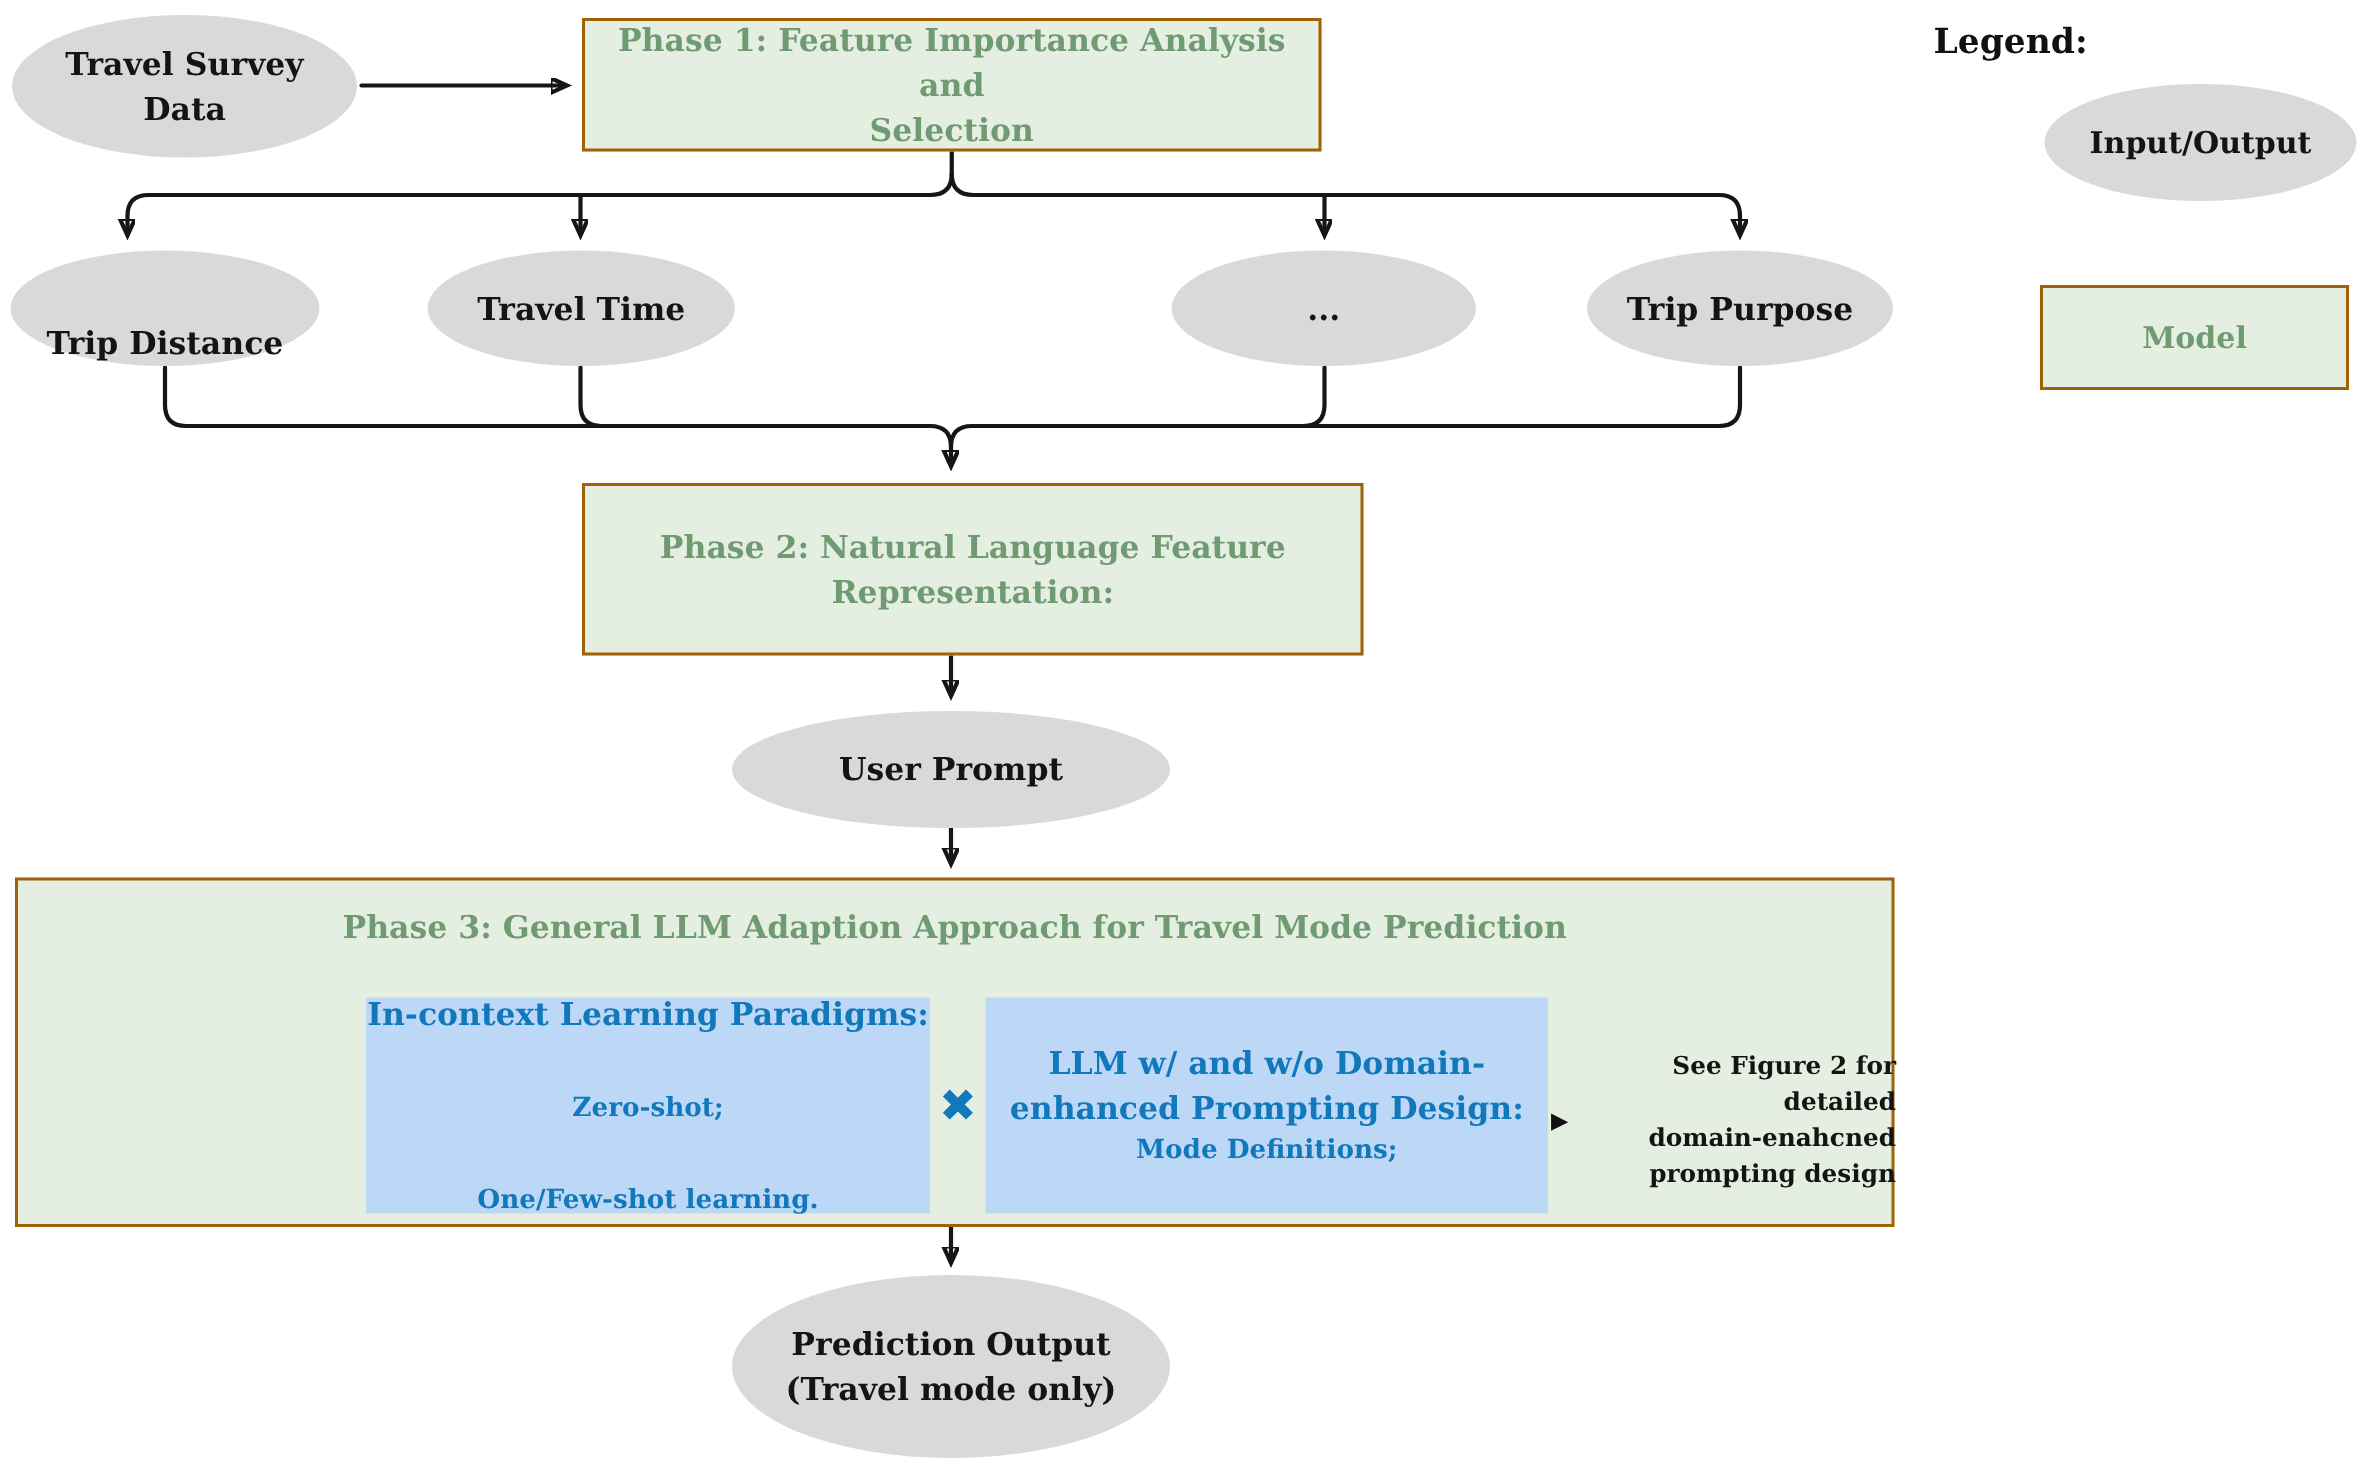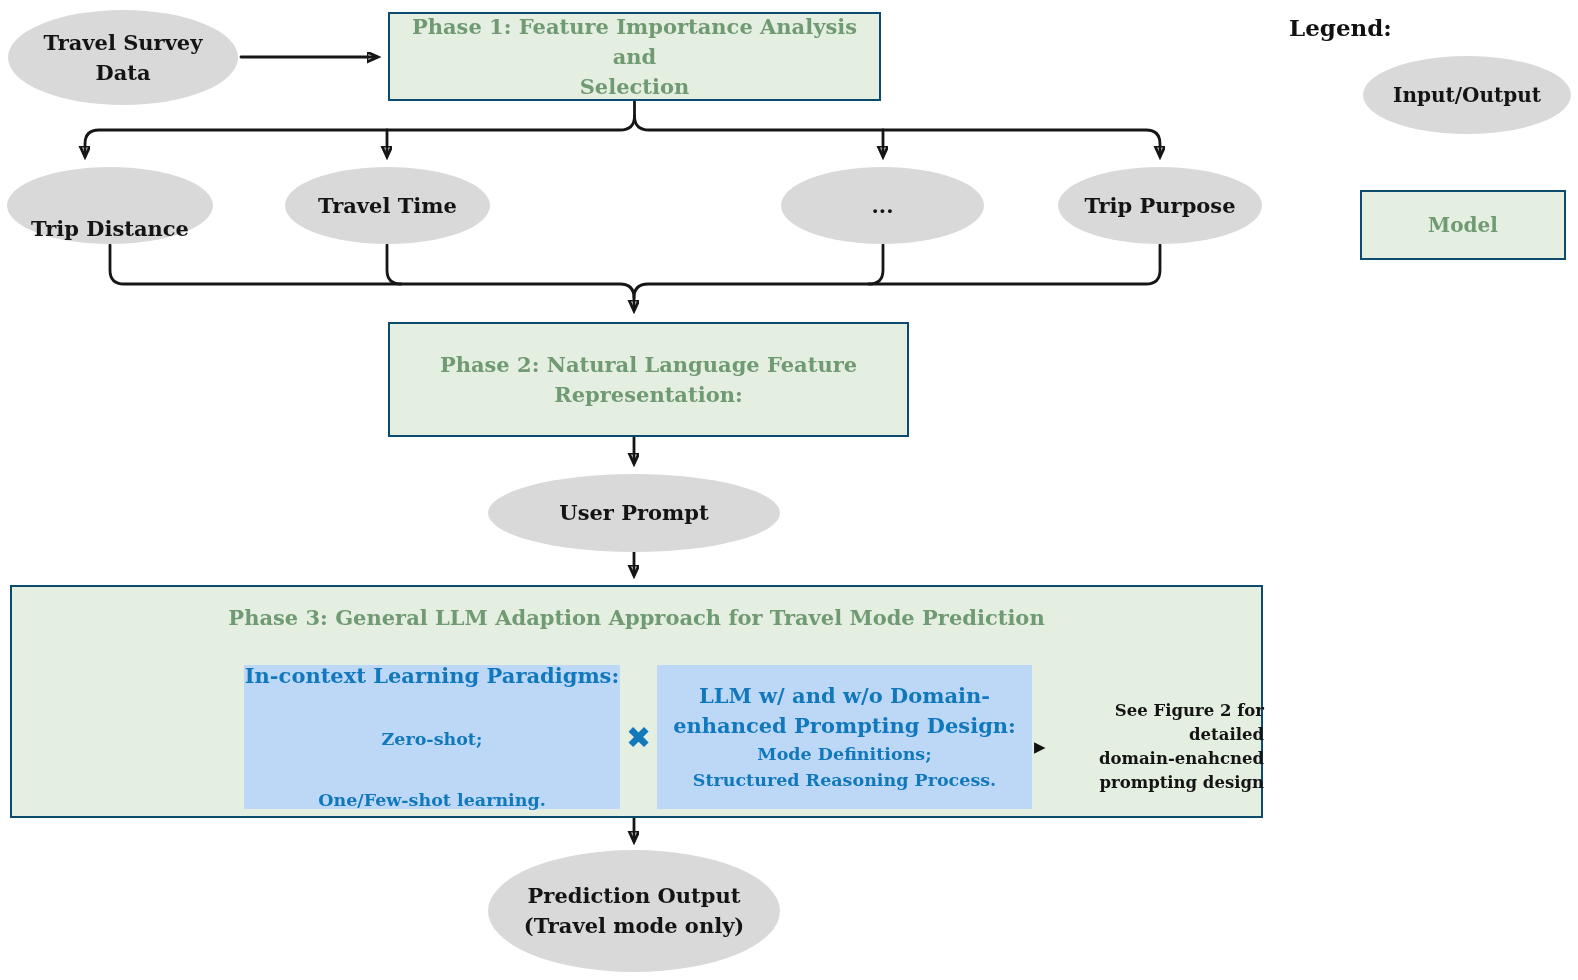--- a/index.html
+++ b/index.html
@@ -9,21 +9,21 @@
   }
   .abs{position:absolute;}
   svg.wires{position:absolute;left:0;top:0;width:1578px;height:980px;pointer-events:none;}
   svg.wires path{stroke:#161616;stroke-width:2.8;fill:none;stroke-linecap:round;}
   .ellipse{
     background:#d9d9d9;border-radius:50%;
     display:flex;flex-direction:column;align-items:center;justify-content:center;
     text-align:center;font-weight:700;color:#141414;
   }
   .gbox{
-    background:#e4efe2;border:2px solid #0c4a6e;box-sizing:border-box;
+    background:#e4efe2;border:2px solid #a16207;box-sizing:border-box;
     display:flex;flex-direction:column;align-items:center;justify-content:center;
     text-align:center;font-weight:700;color:#6f9a72;
   }
   .bbox{
     background:#bdd8f7;box-sizing:border-box;
     display:flex;flex-direction:column;align-items:center;justify-content:center;
     text-align:center;font-weight:700;color:#1278bc;
   }
   .t21{font-size:21px;line-height:30px;}
   .t18{font-size:18px;line-height:27px;}
@@ -120,21 +120,20 @@
       <span class="t17">Zero-shot;</span>
       <span class="t17">One/Few-shot learning.</span>
     </div>
 
     <div class="cross" style="left:608px;top:78px;width:37px;height:144px;">✖</div>
 
     <div class="bbox abs" style="left:645px;top:78px;width:375px;height:144px;">
       <span class="t21">LLM w/ and w/o Domain-</span>
       <span class="t21">enhanced Prompting Design:</span>
       <span class="t17">Mode Definitions;</span>
-      <span class="t17">Structured Reasoning Process.</span>
     </div>
 
     <div class="note-wrap" style="left:1022px;top:112px;width:230px;">
       <span class="pointer">▶</span>
       <span class="note">
         <span>See Figure 2 for detailed</span><br>
         <span>domain-enahcned</span><br>
         <span>prompting design</span>
       </span>
     </div>

